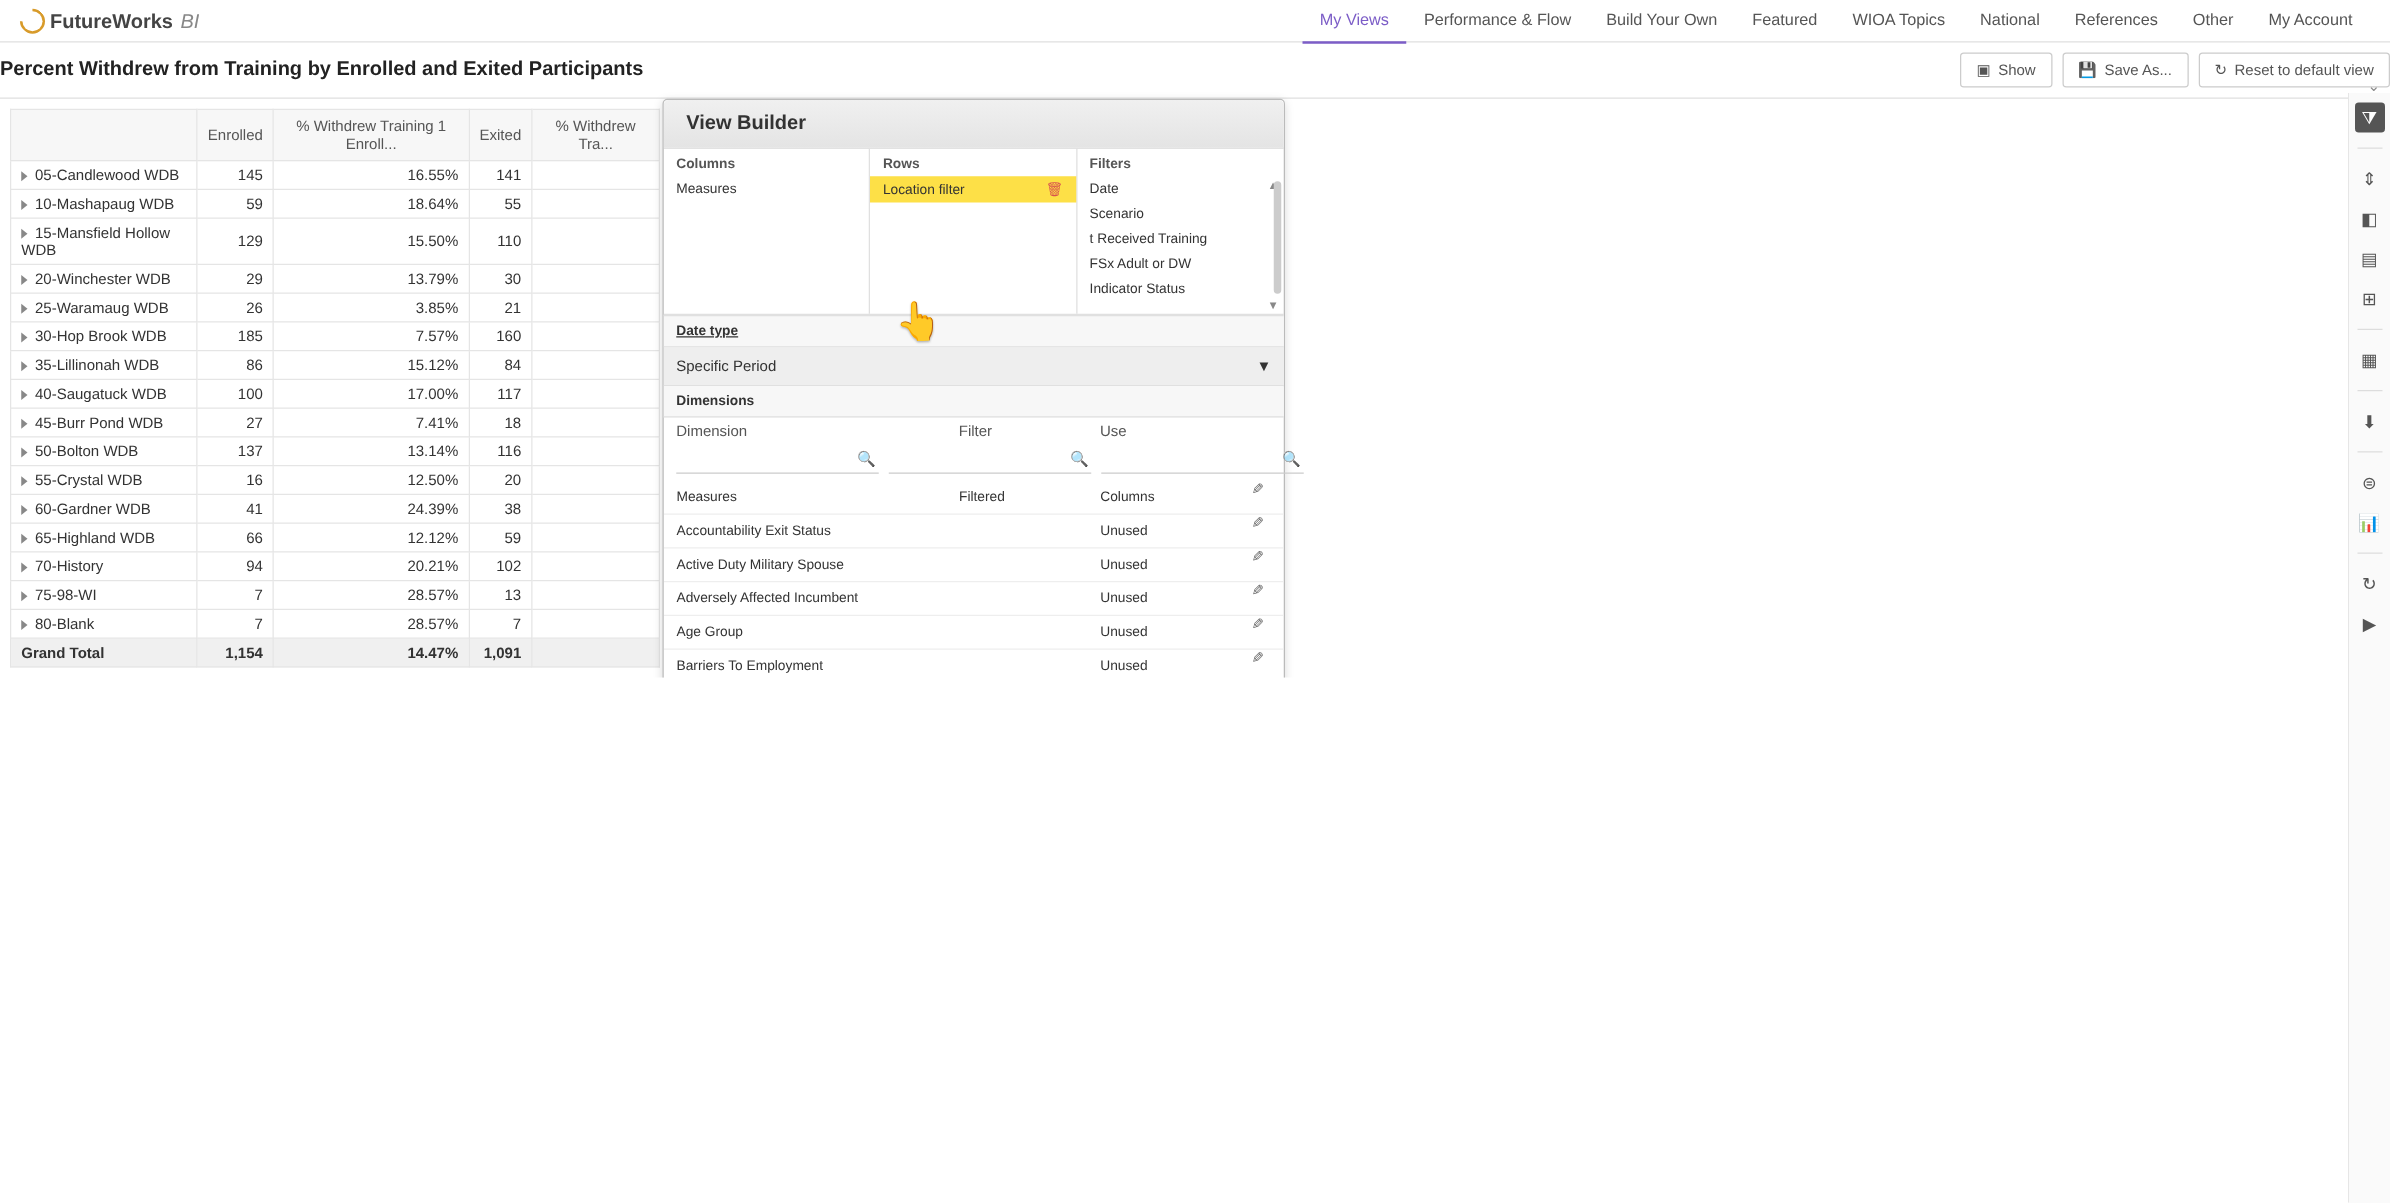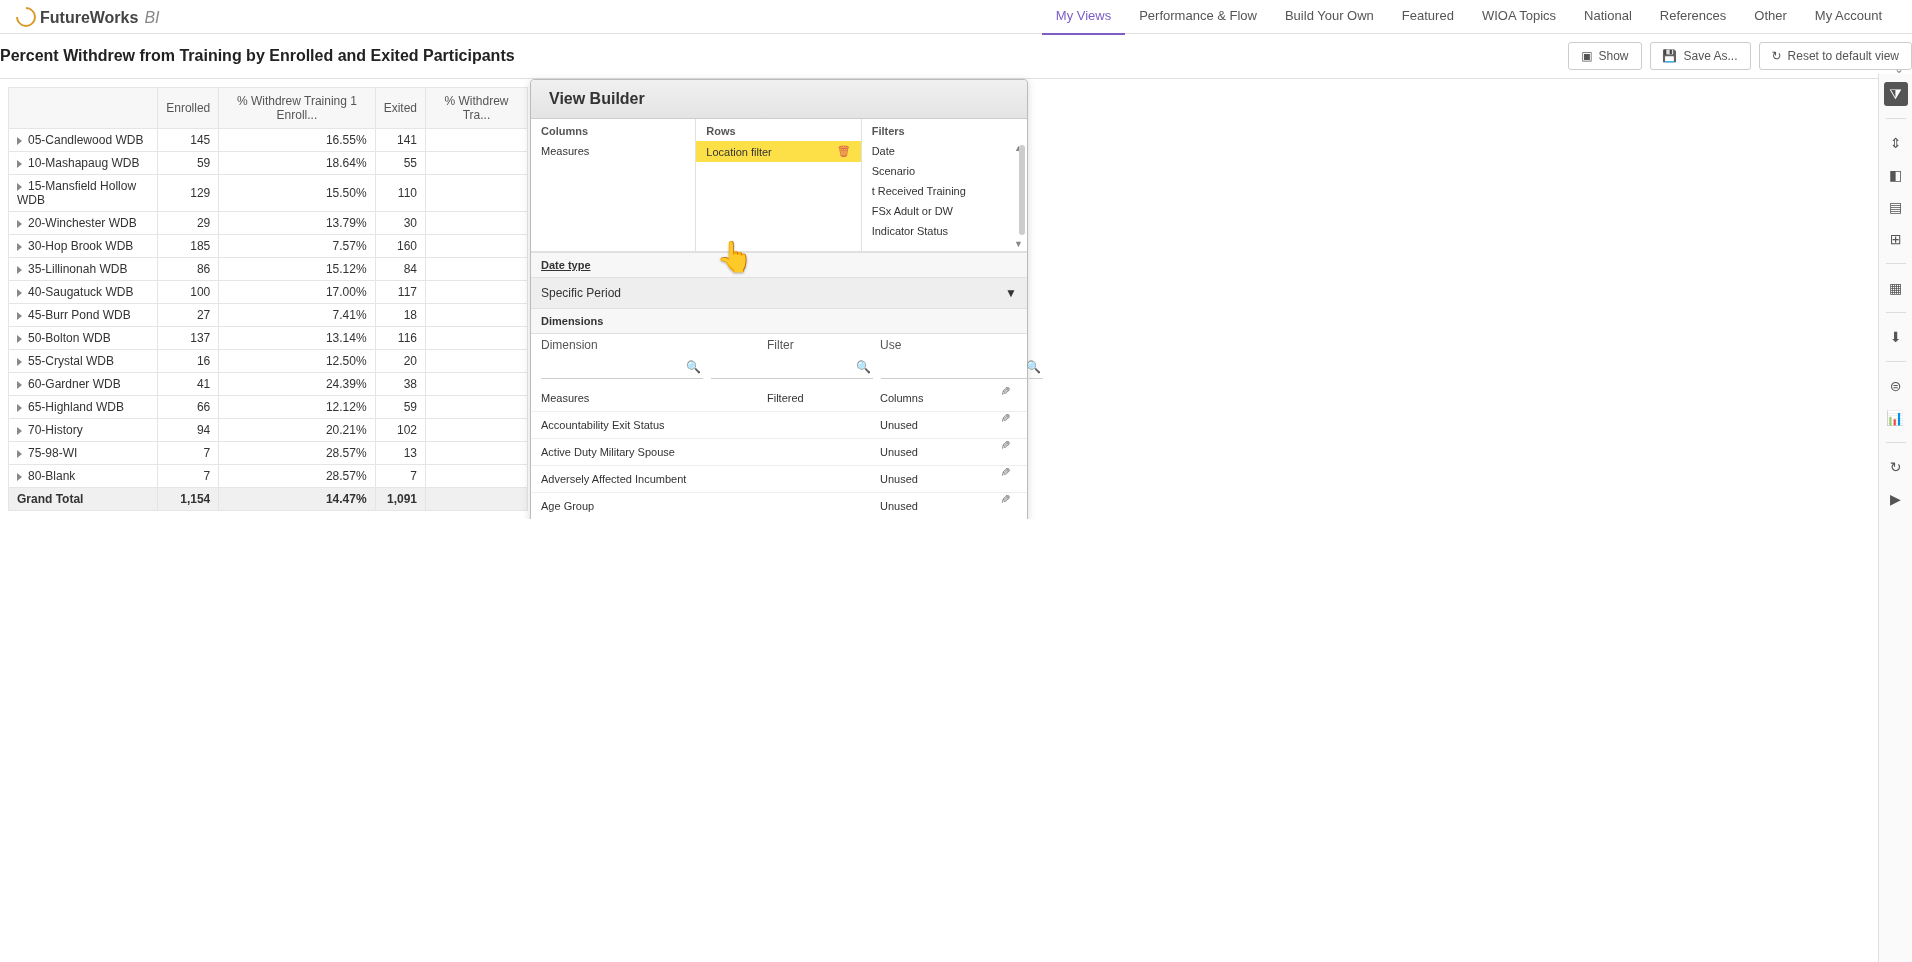--- a/index.html
+++ b/index.html
@@ -144,20 +144,27 @@
           <td>129</td>
           <td>15.50%</td>
           <td>110</td>
           <td></td>
         </tr>
         <tr>
           <td><span class="row-exp"></span>20-Winchester WDB</td>
           <td>29</td>
           <td>13.79%</td>
           <td>30</td>
+          <td></td>
+        </tr>
+        <tr>
+          <td><span class="row-exp"></span>25-Waramaug WDB</td>
+          <td>26</td>
+          <td>3.85%</td>
+          <td>21</td>
           <td></td>
         </tr>
         <tr>
           <td><span class="row-exp"></span>30-Hop Brook WDB</td>
           <td>185</td>
           <td>7.57%</td>
           <td>160</td>
           <td></td>
         </tr>
         <tr>

